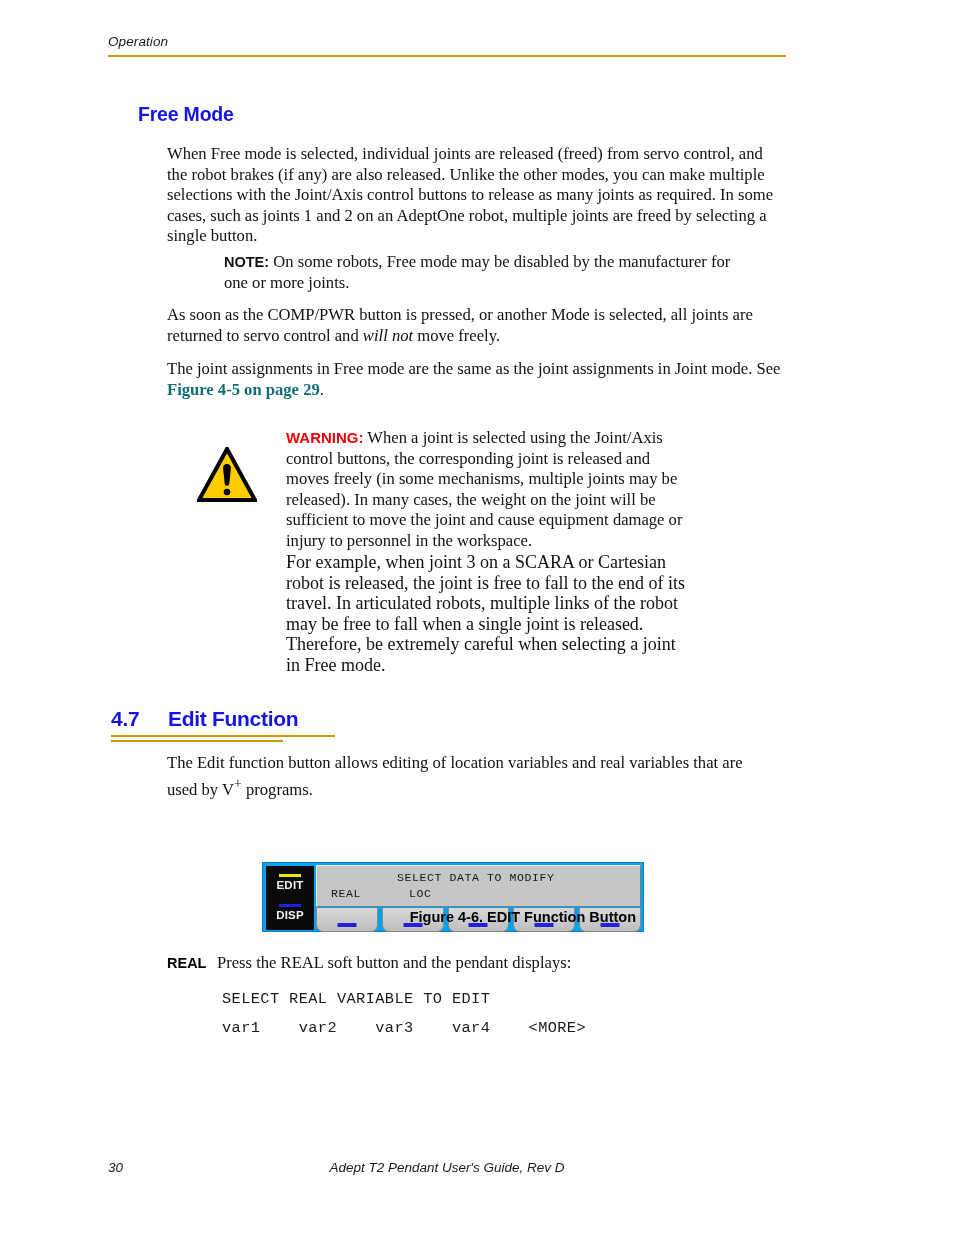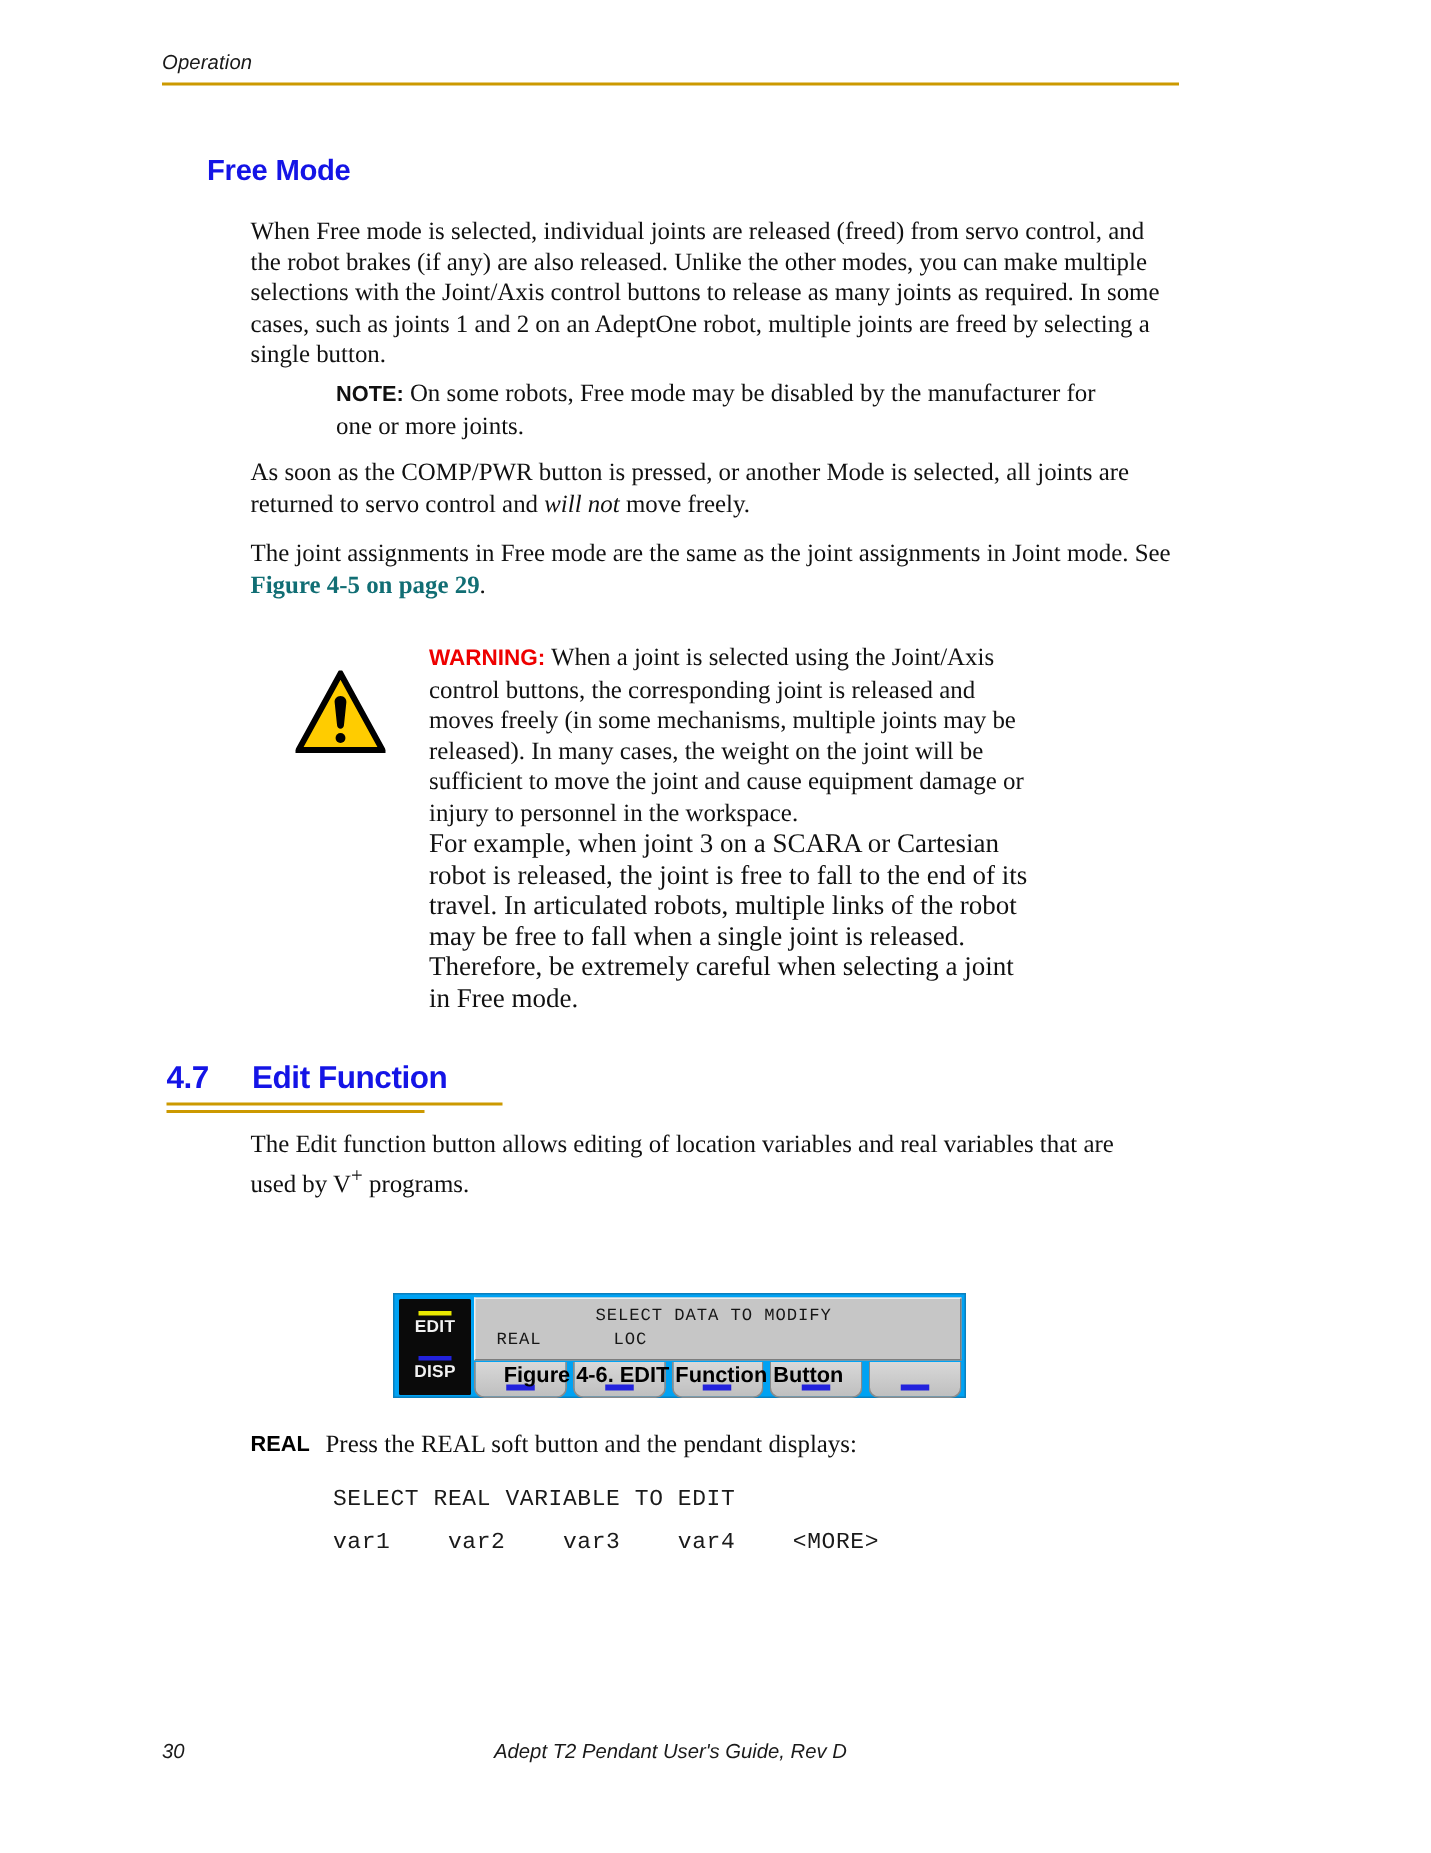--- a/index.html
+++ b/index.html
@@ -245,21 +245,21 @@
     width: 19px;
     height: 4px;
     background: #2222DD;
   }
 
   .fig-caption {
     position: absolute;
     left: 262px;
     top: 909px;
     width: 374px;
-    text-align: center;
+    text-align: right;
     font-family: "Liberation Sans", sans-serif;
     font-weight: bold;
     font-size: 14.5px;
     color: #000000;
   }
 
   
   .real-label {
     position: absolute;
     left: 167px;

